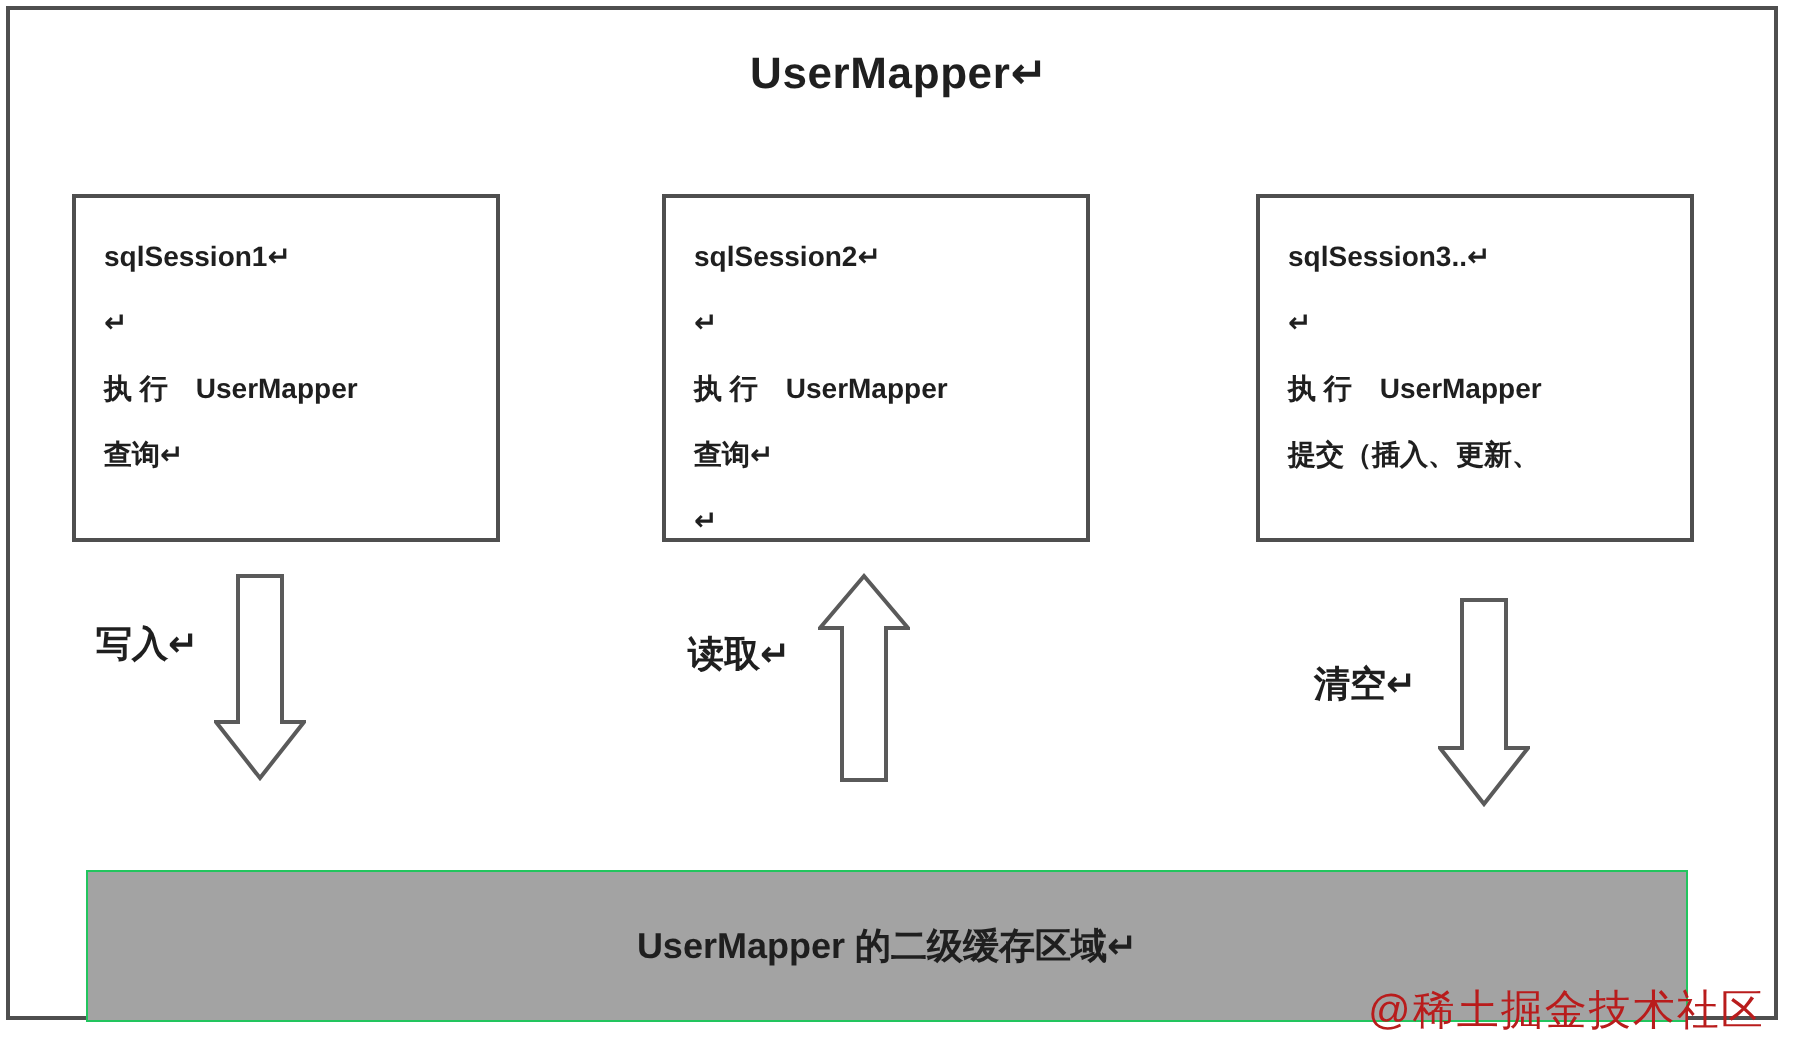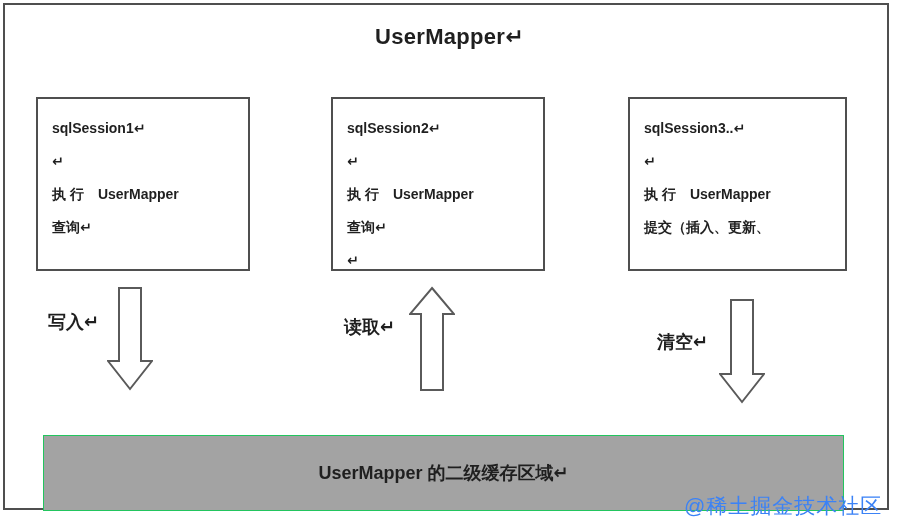--- a/index.html
+++ b/index.html
@@ -38,21 +38,21 @@
   .arrow3{left:719px;top:299px;}
   .arrow polygon{fill:#ffffff;stroke:#5a5a5a;stroke-width:2;stroke-linejoin:miter;}
   .cache-box{
     position:absolute;left:43px;top:411px;width:799px;height:74px;
     border:1px solid #22c55e;background:#a3a3a3;box-sizing:content-box;
     display:flex;align-items:center;justify-content:center;margin-top:24px;
   }
   .cache-label{font-size:18px;font-weight:600;white-space:pre;}
   .watermark{
     position:absolute;left:684px;top:495px;font-size:21px;line-height:22px;
-    color:#3b82f6;letter-spacing:1px;white-space:nowrap;font-weight:400;
+    color:#b91c1c;letter-spacing:1px;white-space:nowrap;font-weight:400;
   }
 </style>
 </head>
 <body>
 
 <div class="canvas">
   <div class="outer"></div>
 
   <div class="title">UserMapper↵</div>
 

